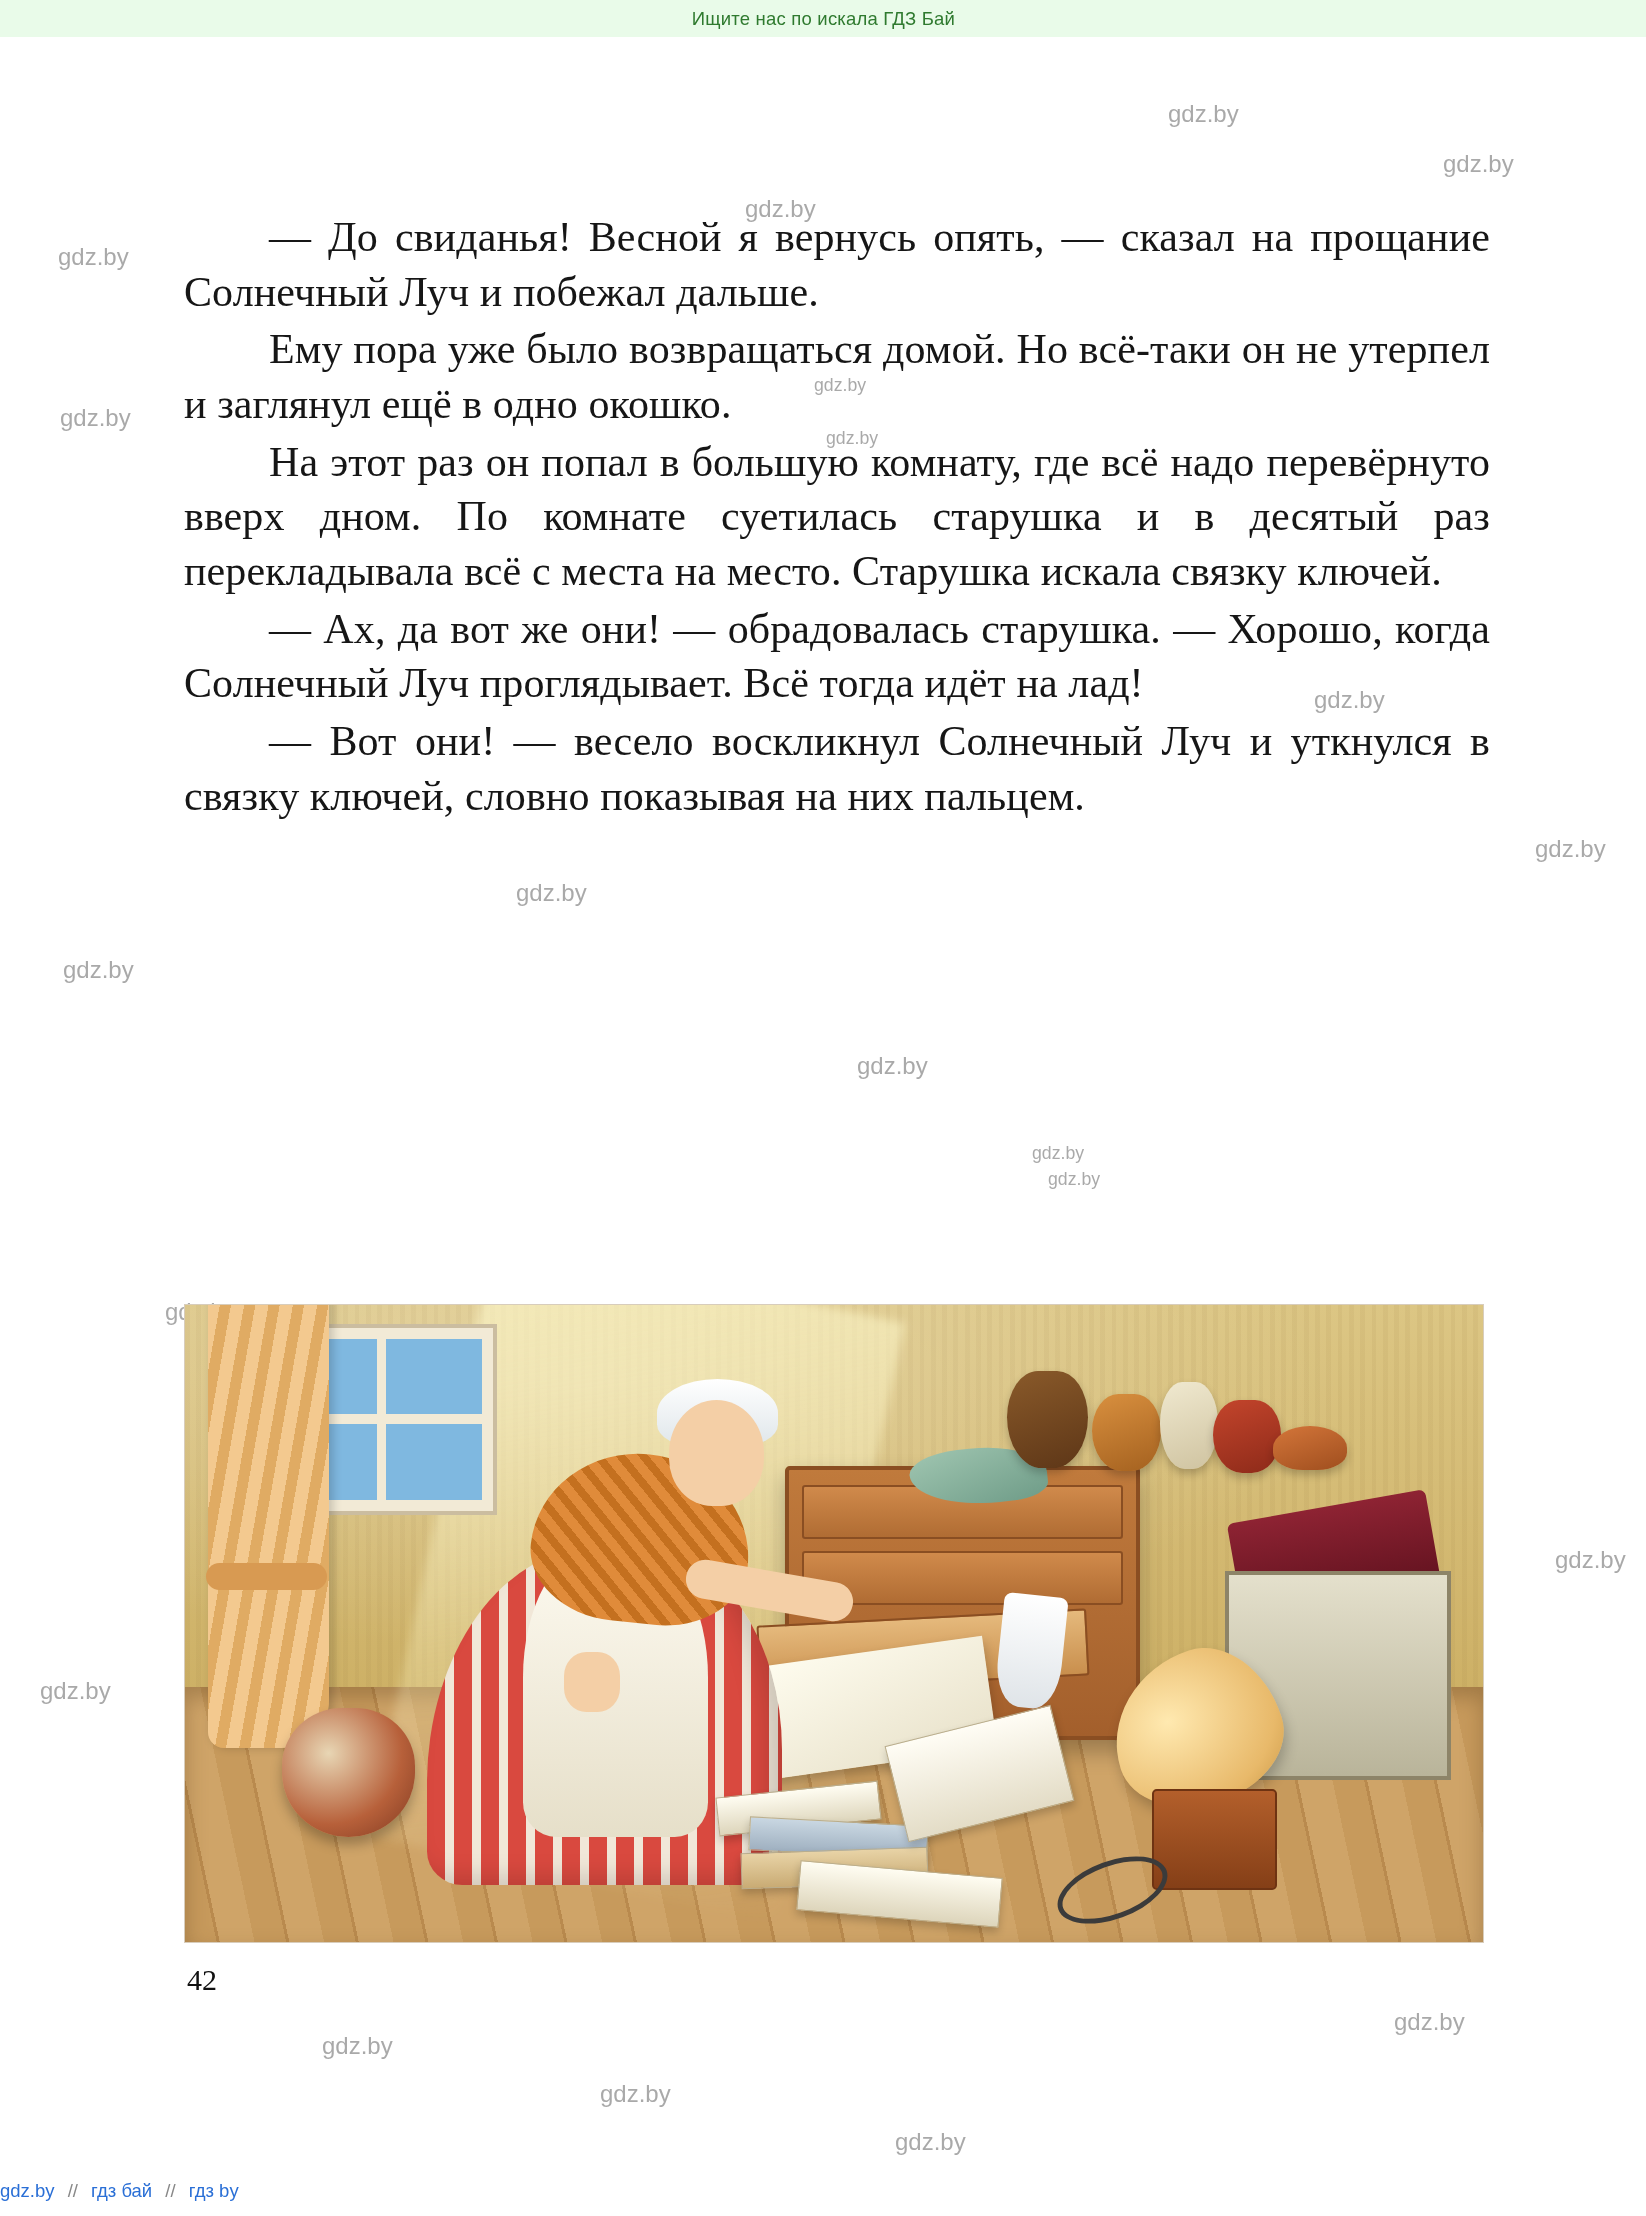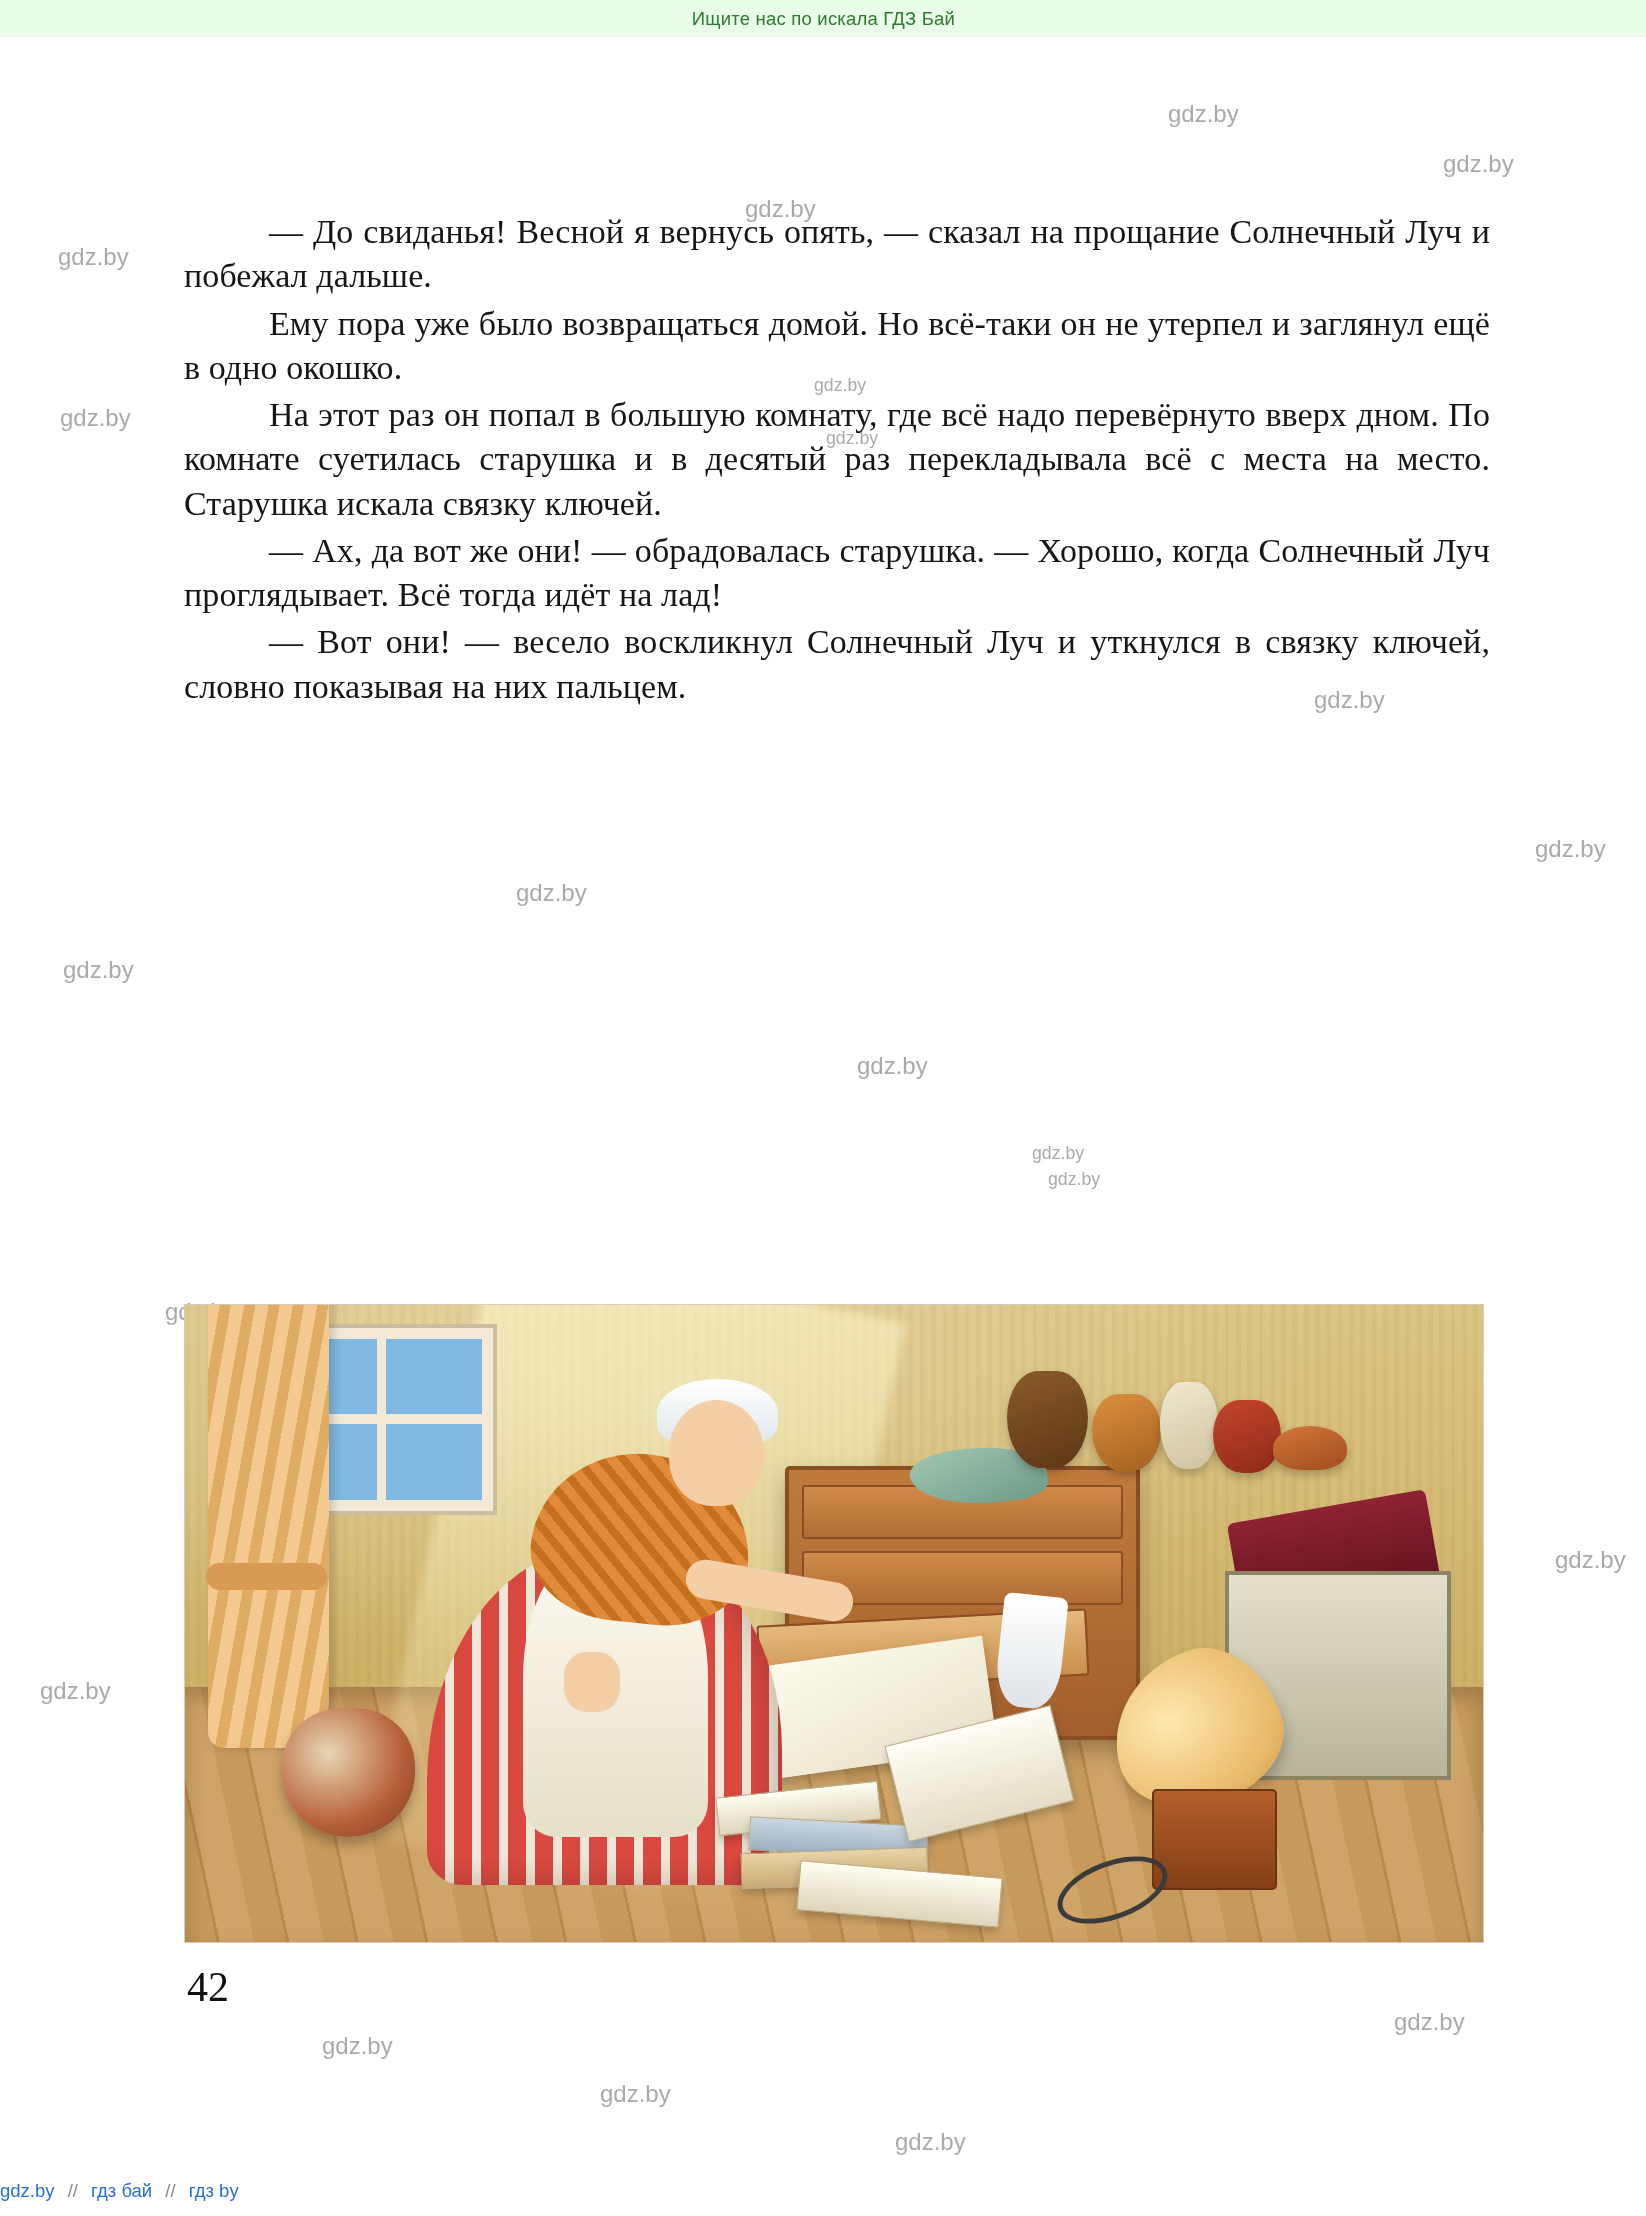--- a/index.html
+++ b/index.html
@@ -44,21 +44,21 @@
   }
 
   #text-block {
     position: absolute;
     left: 184px;
     top: 173px;
     width: 1306px;
   }
 
   .para {
-    font-size: 34px;
+    font-size: 42px;
     line-height: 1.30;
     color: #161616;
     text-align: justify;
     text-indent: 85px;
     margin: 0 0 3.2px 0;
     font-family: "Liberation Serif", serif;
     letter-spacing: 0.1px;
   }
 
   
@@ -288,21 +288,21 @@
     background: linear-gradient(180deg,#ffffff,#dfe4e8);
     border-radius: 8px 8px 40% 40%;
     transform: rotate(6deg);
   }
 
   
   #page-number {
     position: absolute;
     left: 187px;
     top: 1926px;
-    font-size: 42px;
+    font-size: 30px;
     color: #111;
     font-family: "Liberation Serif", serif;
   }
 
   
   #copyright {
     position: absolute;
     left: 0; right: 0;
     top: 1976px;
     text-align: center;

